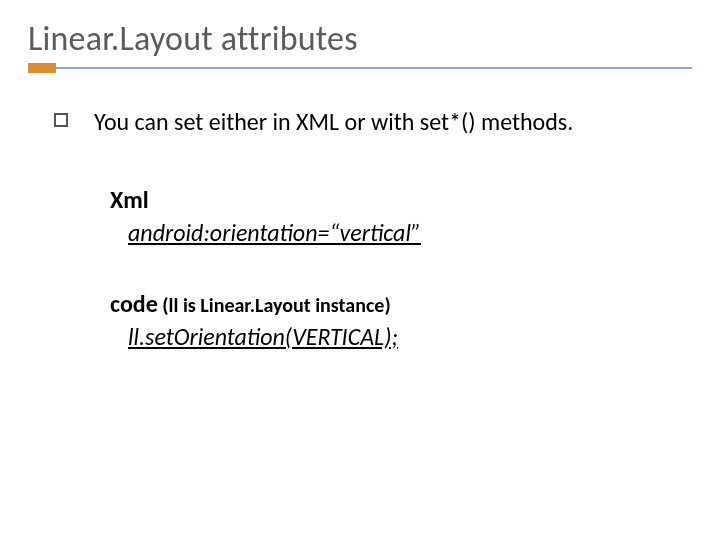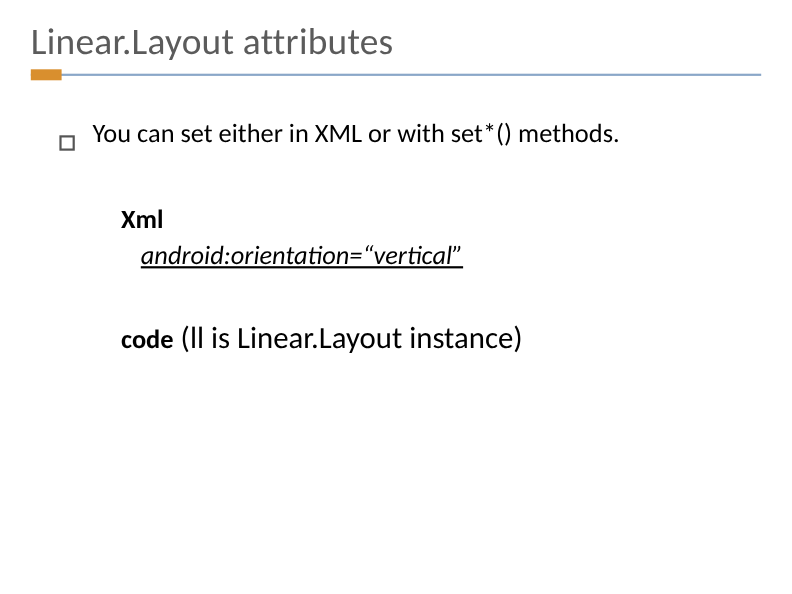--- a/index.html
+++ b/index.html
@@ -3,26 +3,26 @@
 <meta charset="utf-8">
 <style>
   * { margin: 0; padding: 0; box-sizing: border-box; }
   html, body { width: 720px; height: 540px; background: #fff; font-family: "Gill Sans", "Gill Sans MT", Calibri, sans-serif; color: #000; }
   .slide { width: 720px; height: 540px; position: relative; padding: 18px 28px 0 28px; }
   .title { font-size: 34px; font-weight: 400; color: #5b5b5b; letter-spacing: 0.2px; margin-bottom: 4px; }
   .rule-wrap { position: relative; height: 10px; margin-bottom: 34px; }
   .rule-line { position: absolute; left: 0; right: 0; top: 4px; height: 2px; background: #8aa7c8; }
   .rule-accent { position: absolute; left: 0; top: 0; width: 28px; height: 10px; background: #d98f2e; }
   .body { padding-left: 26px; }
-  .bullet-row { display: flex; align-items: flex-end; gap: 16px; margin-bottom: 48px; }
+  .bullet-row { display: flex; align-items: flex-start; gap: 26px; margin-bottom: 48px; }
   .bullet-icon { width: 14px; height: 14px; border: 2px solid #555; margin-top: 6px; flex: 0 0 auto; }
   .bullet-text { font-size: 24px; line-height: 1.25; }
   .block { margin-left: 56px; margin-bottom: 42px; }
   .label { font-size: 24px; font-weight: 700; display: inline; }
-  .label-note { font-size: 28px; font-weight: 400; }
+  .label-note { font-size: 20px; font-weight: 700; }
   .code-line { font-size: 24px; text-decoration: underline; margin-left: 18px; margin-top: 4px; font-style: italic; }
 </style>
 </head>
 <body>
 
 <div class="slide">
   <div class="title">Linear.Layout attributes</div>
   <div class="rule-wrap">
     <div class="rule-line"></div>
     <div class="rule-accent"></div>
@@ -31,15 +31,16 @@
     <div class="bullet-row">
       <div class="bullet-icon"></div>
       <div class="bullet-text">You can set either in XML or with set*() methods.</div>
     </div>
     <div class="block">
       <span class="label">Xml</span>
       <div class="code-line">android:orientation=“vertical”</div>
     </div>
     <div class="block">
       <span class="label">code</span><span class="label-note"> (ll is Linear.Layout instance)</span>
+      <div class="code-line">ll.setOrientation(VERTICAL);</div>
     </div>
   </div>
 </div>
 
 </body></html>

